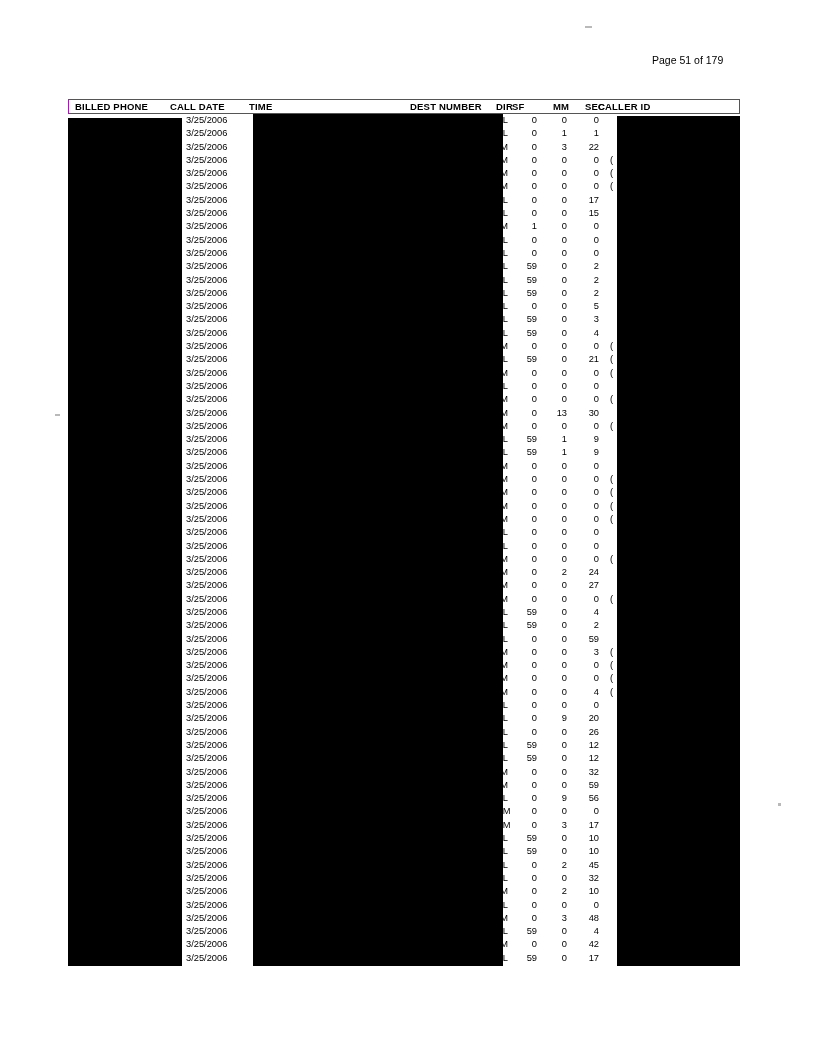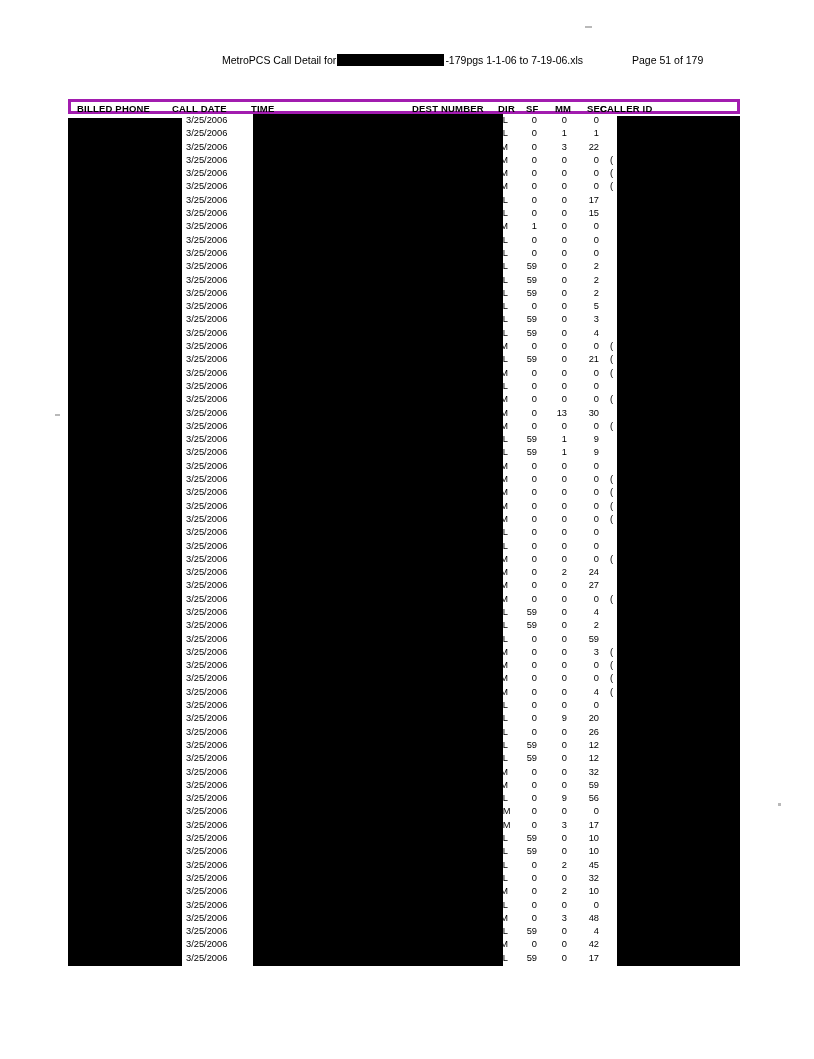--- a/index.html
+++ b/index.html
@@ -41,54 +41,54 @@
   .hdr-redact {
     display: inline-block;
     background: #000000;
     width: 107px;
     height: 12px;
     vertical-align: -2px;
     margin: 0 1px;
   }
   .hdr-page {
     position: absolute;
-    left: 632px;
+    left: 652px;
     top: 0;
     white-space: nowrap;
   }
 
   
   .table-wrap {
     position: absolute;
     left: 68px;
     top: 99px;
     width: 672px;
   }
   .head-row {
     position: relative;
     height: 15px;
-    border: 3px solid #a21caf;
+    border: 1px solid #a21caf;
     box-sizing: border-box;
     padding-left: 8px;
   }
   .head-row .hcell {
     position: absolute;
     top: 1px;
     font-size: 9.5px;
     font-weight: bold;
     letter-spacing: 0.2px;
     white-space: nowrap;
   }
   .h-billed   { left: 6px; }
   .h-calldate { left: 101px; }
   .h-time     { left: 180px; }
   .h-dialed   { left: 235px; margin-top: 39px; }
   .h-dest     { left: 341px; }
   .h-dir      { left: 427px; }
-  .h-sf       { left: 455px; text-align: right; }
+  .h-sf       { left: 443px; text-align: right; }
   .h-mm       { left: 484px; }
   .h-sec      { left: 516px; }
   .h-caller   { left: 529px; }
 
   
   .body-area {
     position: relative;
     width: 672px;
     height: 852px;
     margin-top: 0px;
@@ -133,23 +133,20 @@
   .speck1 { left: 585px; top: 26px;  width: 7px; height: 2px; }
   .speck2 { left: 55px;  top: 414px; width: 5px; height: 2px; }
   .speck3 { left: 778px; top: 803px; width: 3px; height: 3px; }
 </style>
 </head>
 <body>
 
 <div class="page">
 
   <div class="doc-header">
-    <div class="hdr-title">
-      <span>MetroPCS Call Detail for</span><span class="hdr-redact"></span><span>-179pgs 1-1-06 to 7-19-06.xls</span>
-    </div>
     <div class="hdr-page">Page 51 of 179</div>
   </div>
 
   <div class="table-wrap">
 
     <div class="head-row">
       <span class="hcell h-billed">BILLED PHONE</span>
       <span class="hcell h-calldate">CALL DATE</span>
       <span class="hcell h-time">TIME</span>
       <span class="hcell h-dialed">DIALED NUMBER</span>

